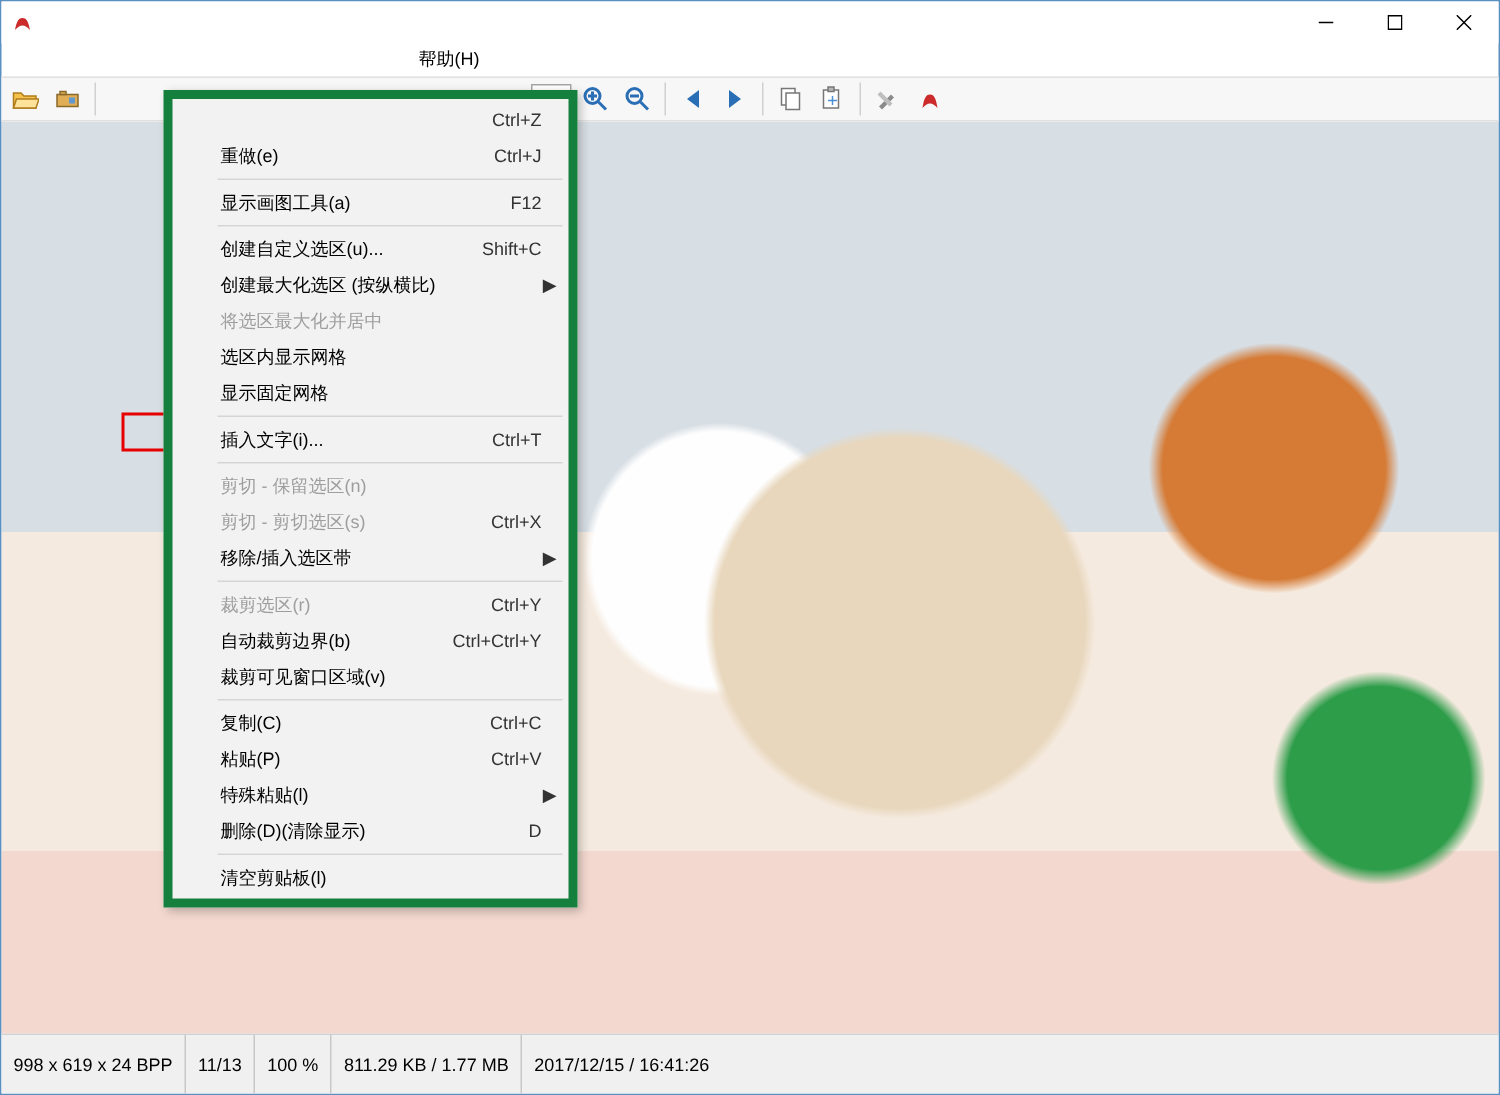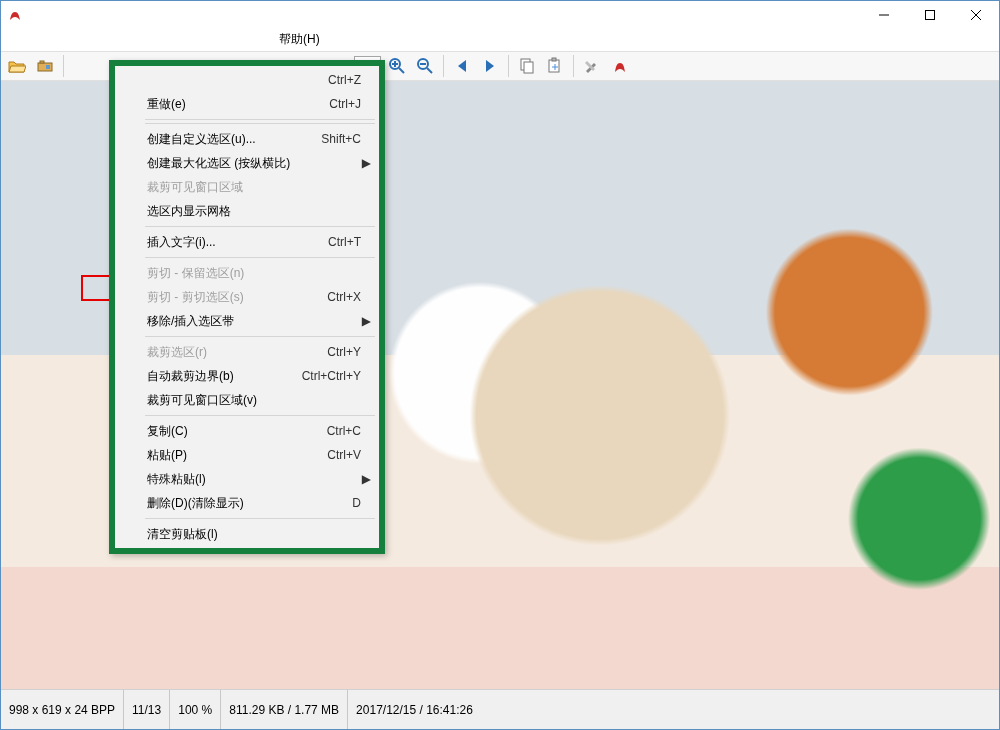--- a/index.html
+++ b/index.html
@@ -168,34 +168,41 @@
   <div class="dropdown" id="dropdown">
       <div class="item">
         <span></span>
         <span class="shortcut">Ctrl+Z</span>
       </div>
       <div class="item">
         <span>重做(e)</span>
         <span class="shortcut">Ctrl+J</span>
       </div>
       <div class="sep"></div>
+      <div class="item">
+        <span>显示画图工具(a)</span>
+        <span class="shortcut">F12</span>
+      </div>
       <div class="sep"></div>
       <div class="item">
         <span>创建自定义选区(u)...</span>
         <span class="shortcut">Shift+C</span>
       </div>
       <div class="item">
         <span>创建最大化选区 (按纵横比)</span>
         <span class="sub">▶</span>
       </div>
       <div class="item disabled">
-        <span>裁剪可见窗口区域</span>
+        <span>将选区最大化并居中</span>
       </div>
       <div class="item">
         <span>选区内显示网格</span>
+      </div>
+      <div class="item">
+        <span>显示固定网格</span>
       </div>
       <div class="sep"></div>
       <div class="item">
         <span>插入文字(i)...</span>
         <span class="shortcut">Ctrl+T</span>
       </div>
       <div class="sep"></div>
       <div class="item disabled">
         <span>剪切 - 保留选区(n)</span>
       </div>

